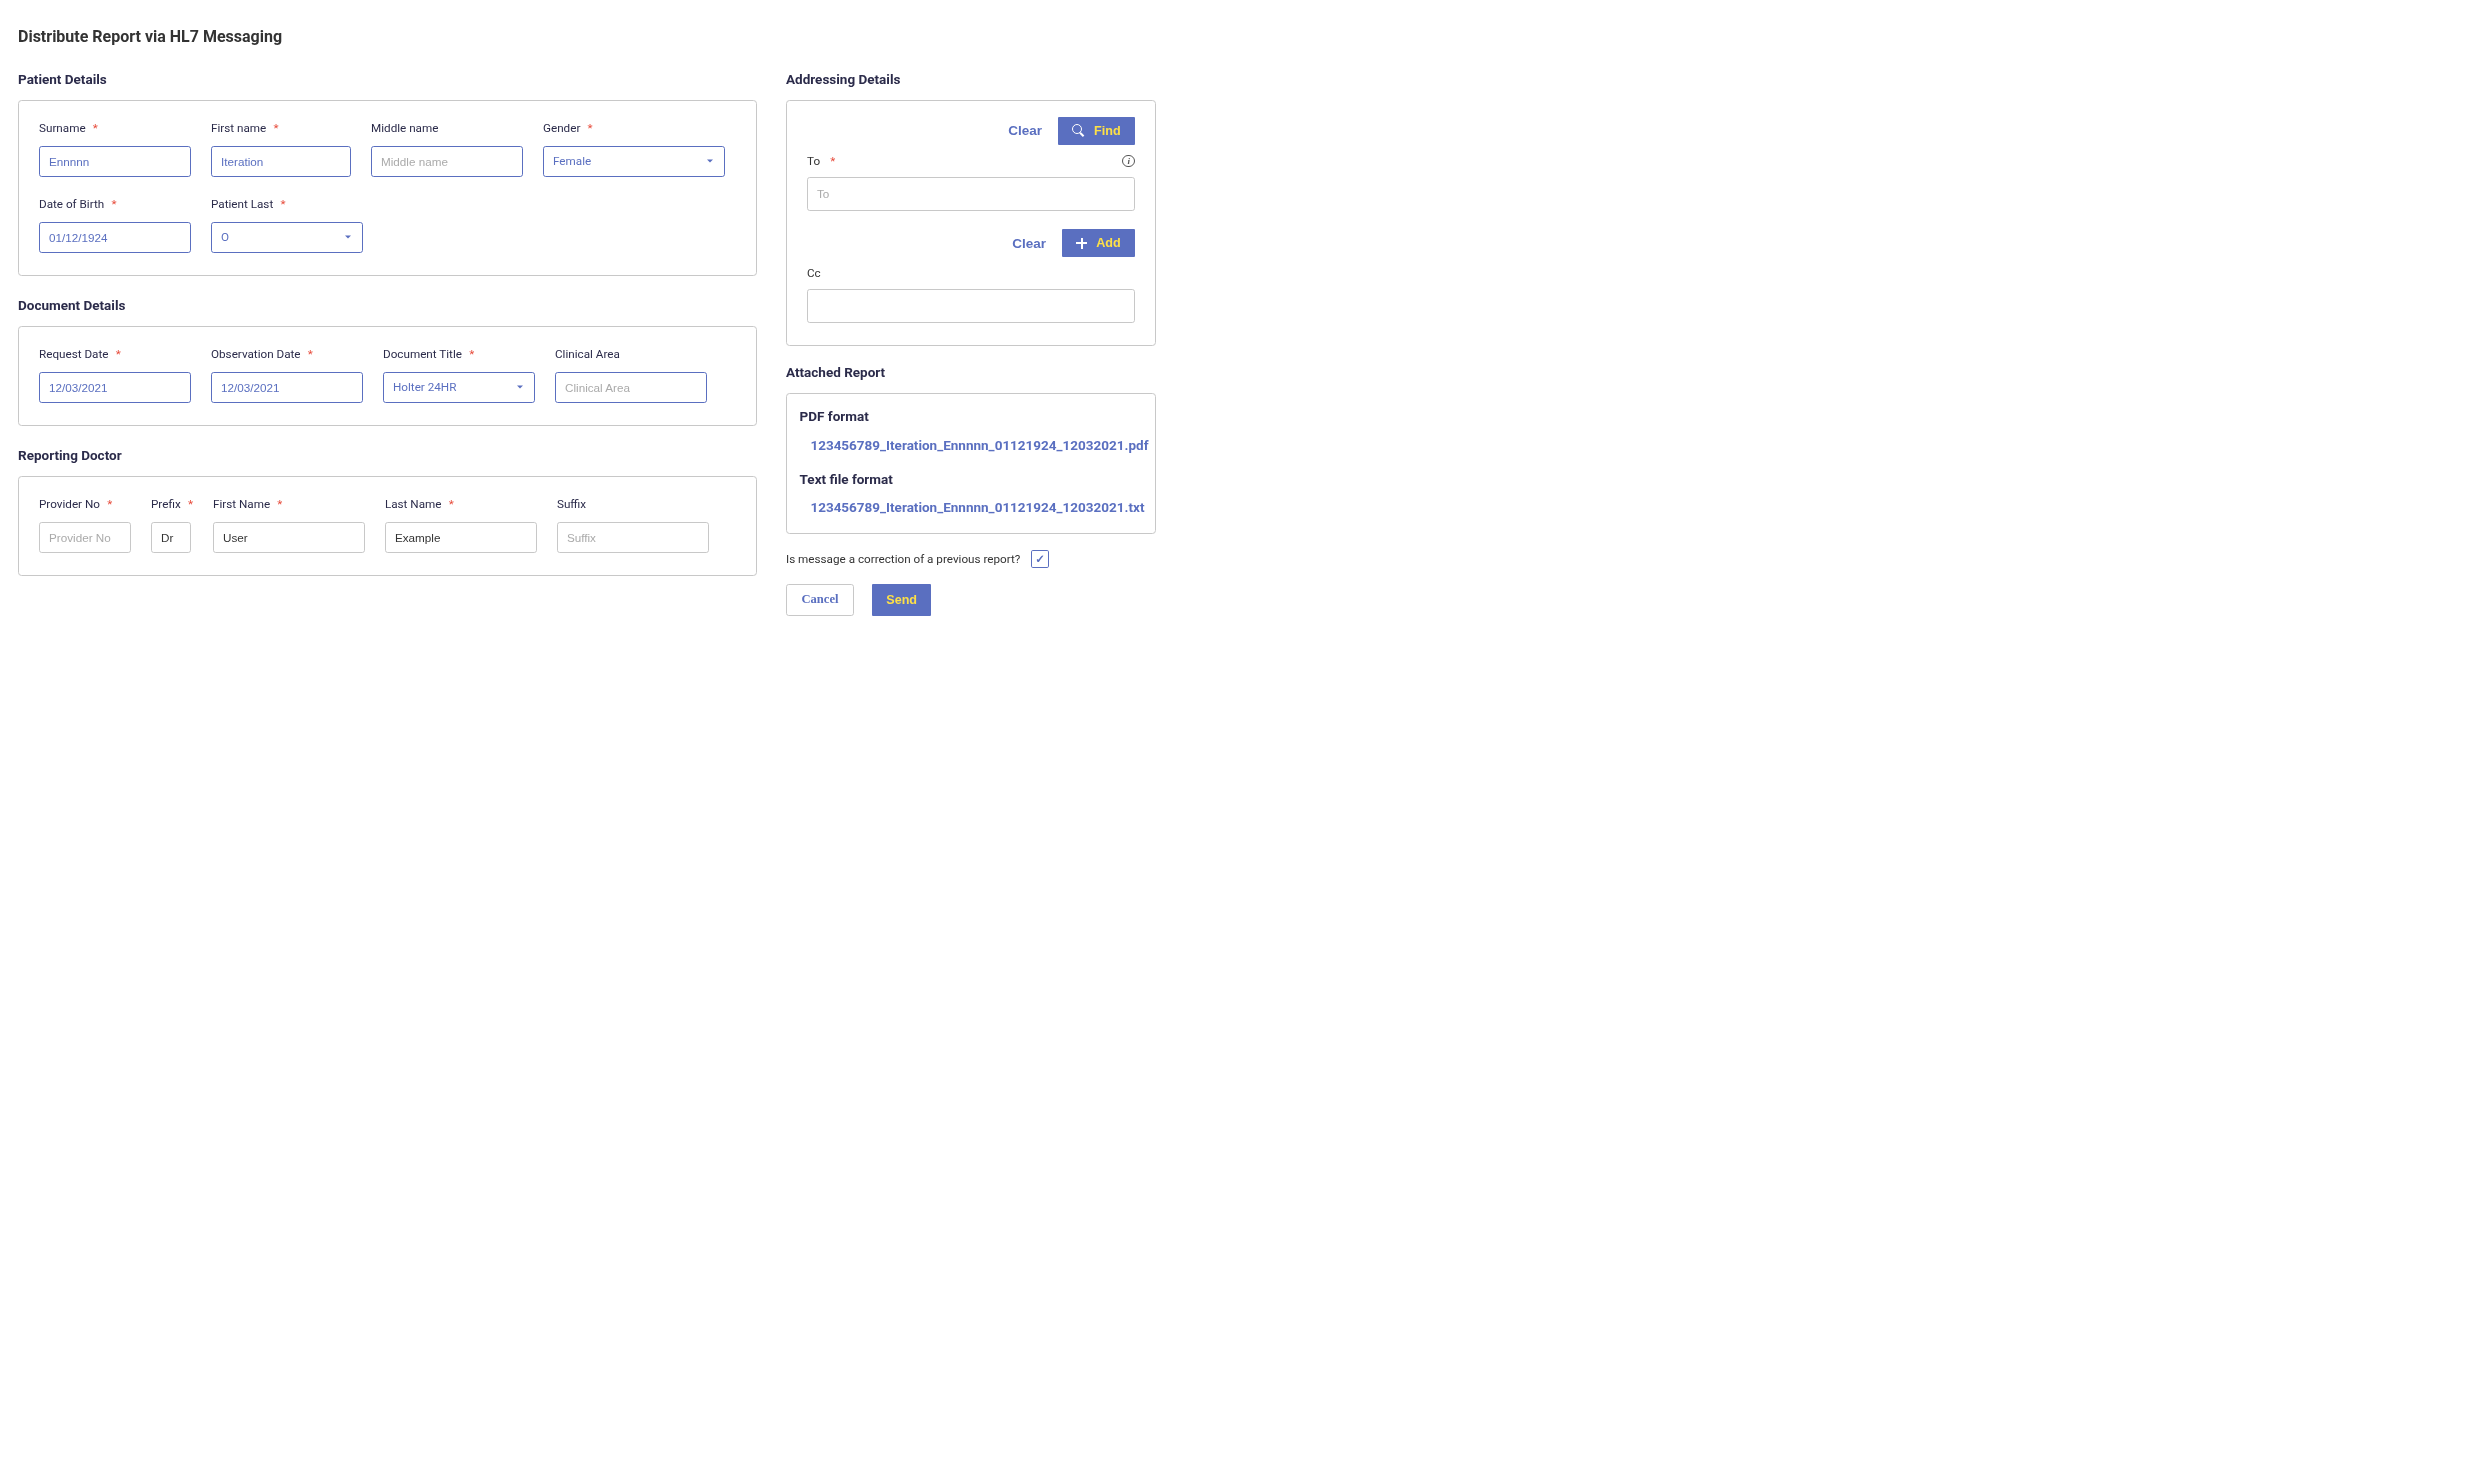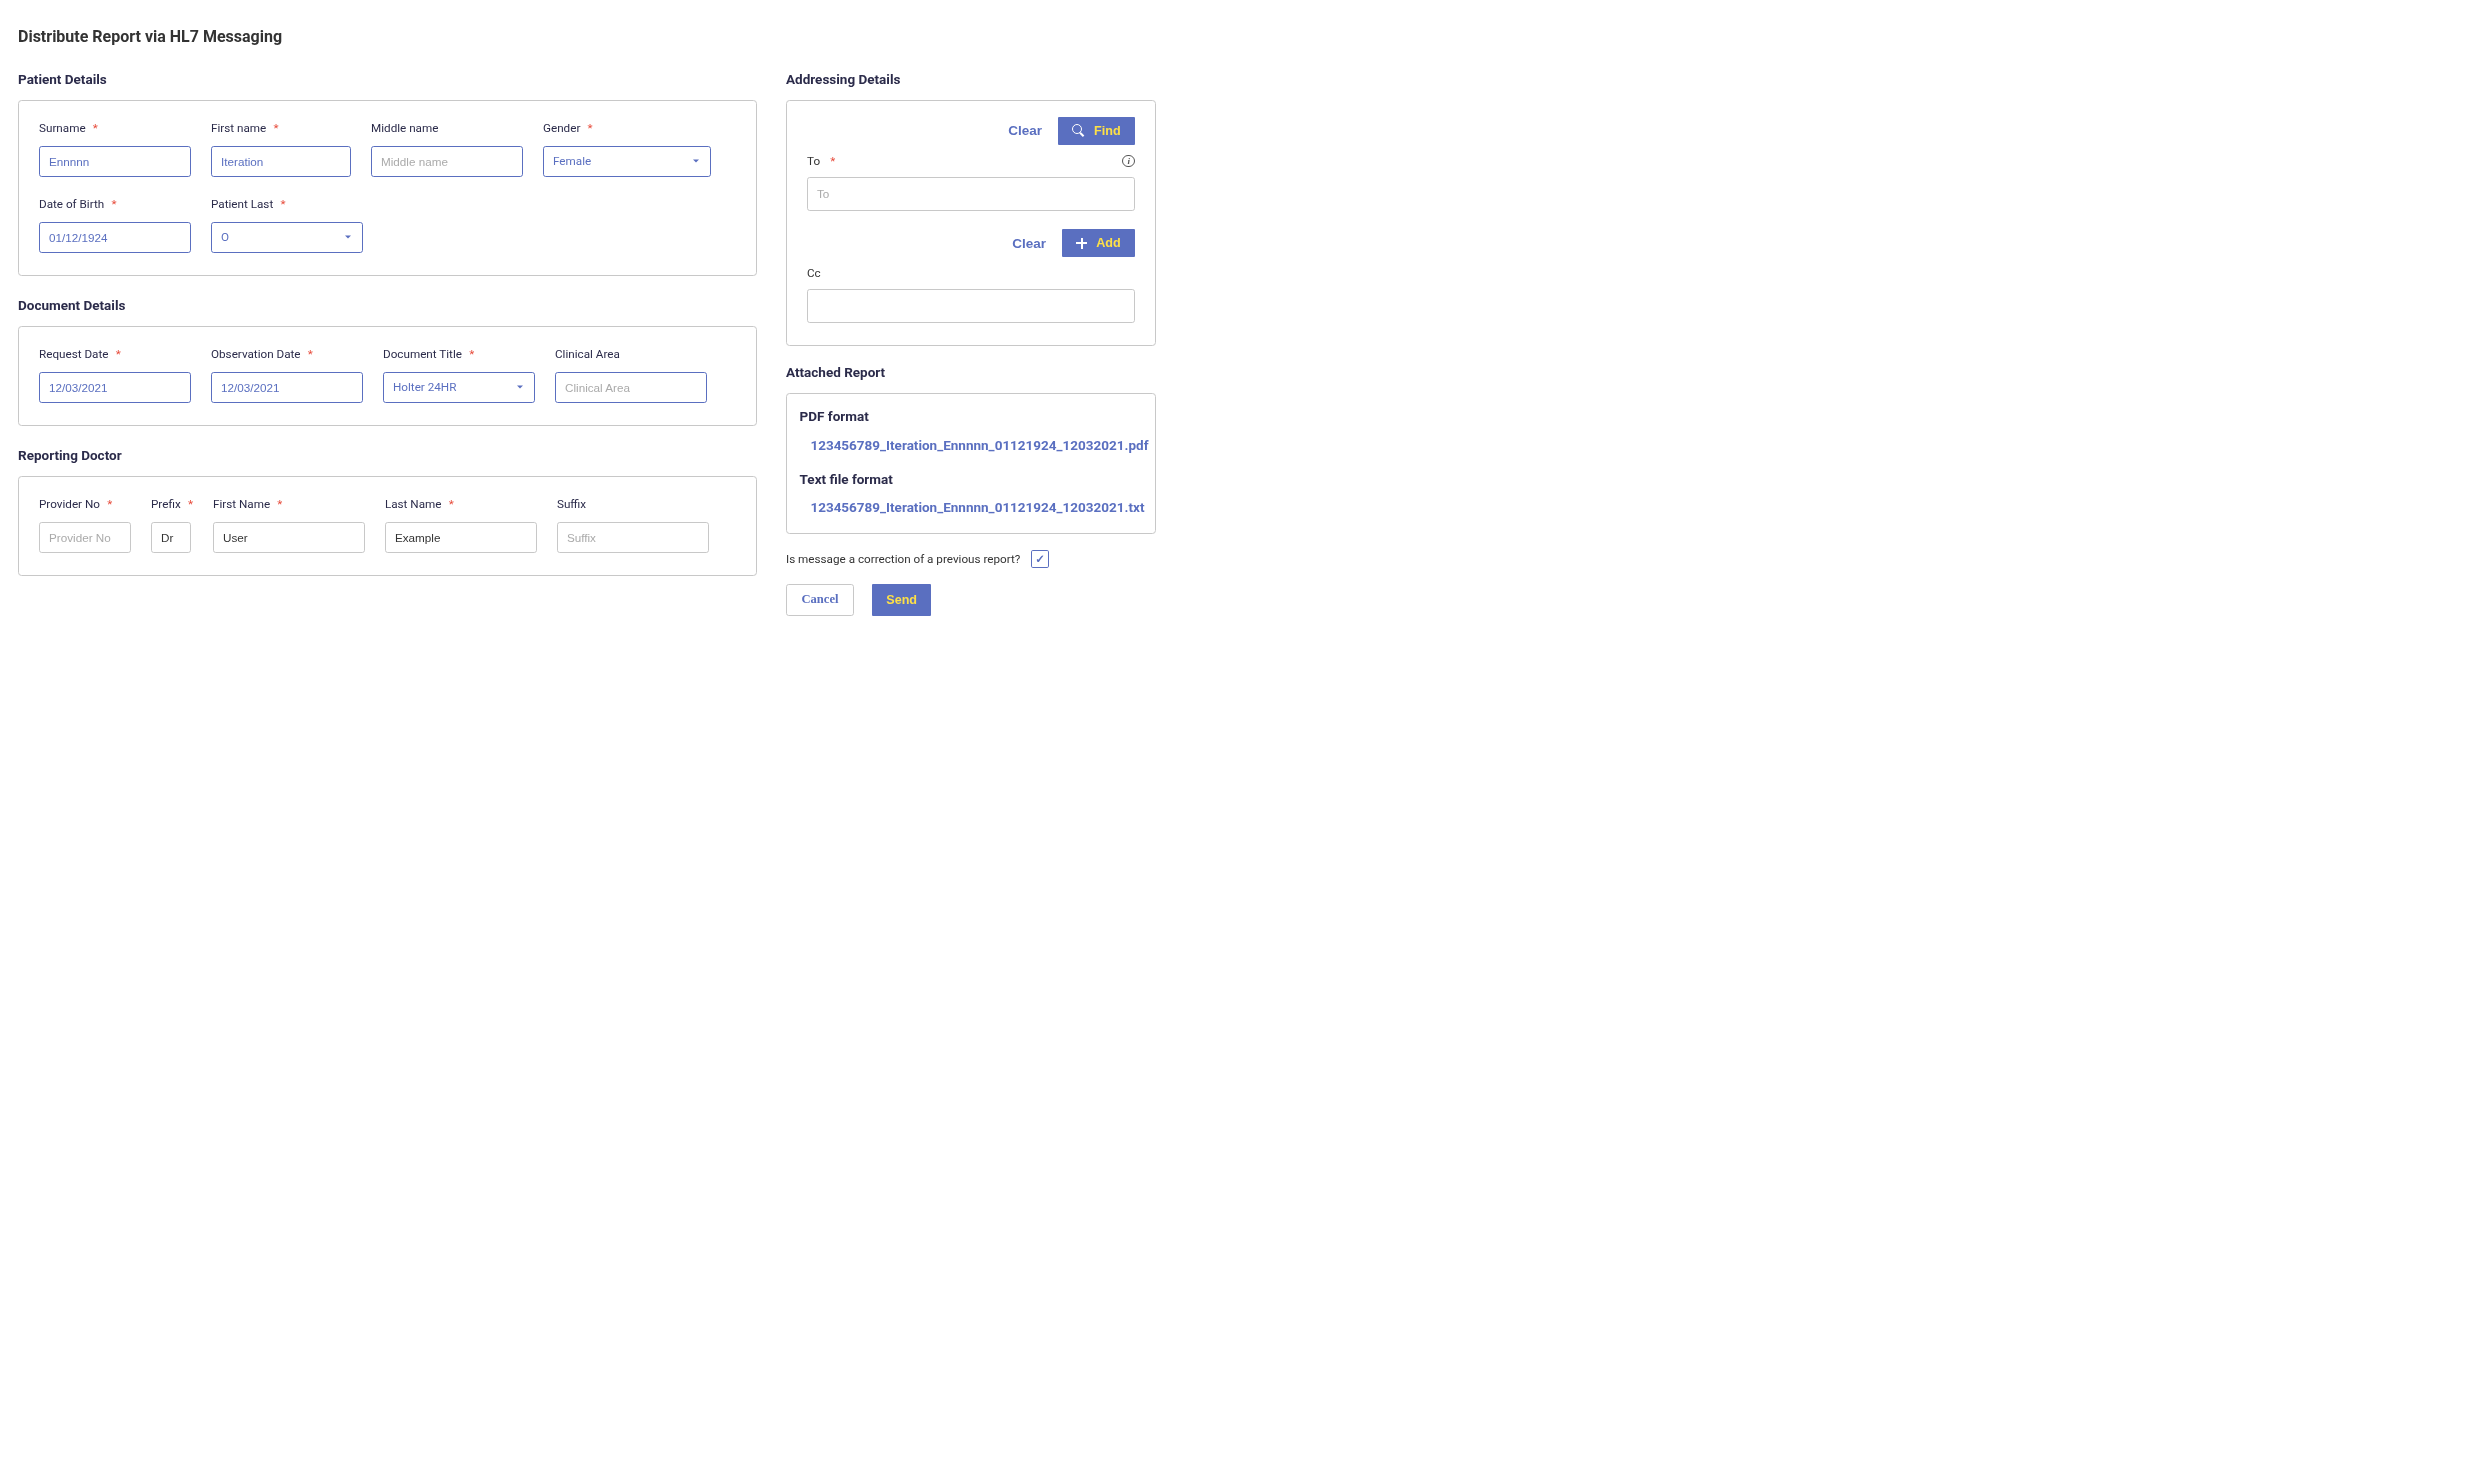--- a/index.html
+++ b/index.html
@@ -102,21 +102,21 @@
   transform: translateY(-50%);
   width: 0;
   height: 0;
   border-left: 3.6px solid transparent;
   border-right: 3.6px solid transparent;
   border-top: 3.6px solid #5a6fc0;
 }
 .w-surname { width: 152px; }
 .w-firstname { width: 140px; }
 .w-middlename { width: 152px; }
-.w-gender { width: 168px; }
+.w-gender { width: 182px; }
 .w-dob { width: 152px; }
 .w-patientclass { width: 152px; }
 .w-reqdate { width: 152px; }
 .w-obsdate { width: 152px; }
 .w-doctitle { width: 152px; }
 .w-clinarea { width: 152px; }
 .w-provider { width: 92px; }
 .w-prefix { width: 40px; }
 .w-rfirstname { width: 152px; }
 .w-rlastname { width: 152px; }

